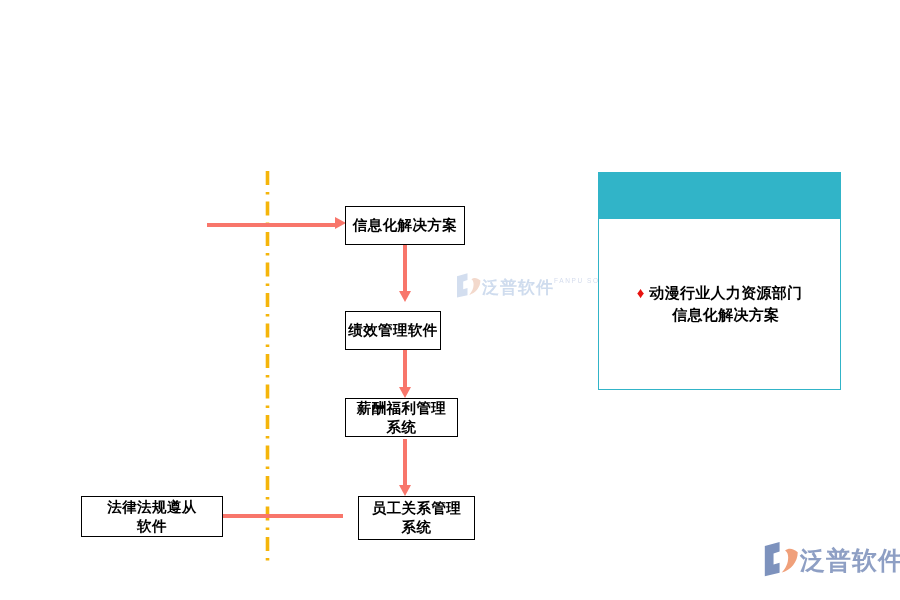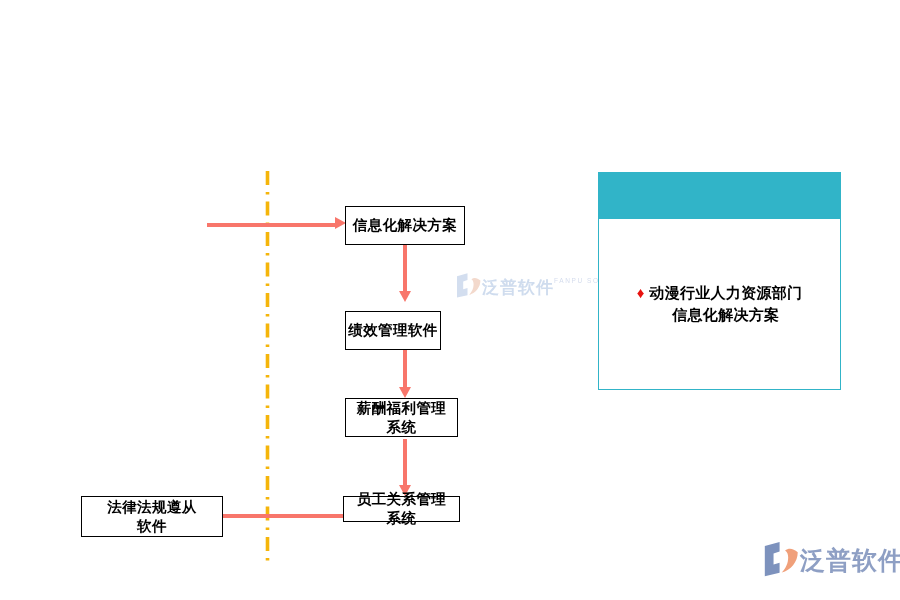--- a/index.html
+++ b/index.html
@@ -202,21 +202,21 @@
 
   <div class="node" style="left:345px; top:302px; width:96px; height:39px;margin-top:9px;">
     <span>绩效管理软件</span>
   </div>
 
   <div class="node" style="left:345px; top:398px; width:113px; height:39px;">
     <span>薪酬福利管理
 系统</span>
   </div>
 
-  <div class="node" style="left:343px; top:496px; width:117px; height:26px;">
+  <div class="node" style="left:358px; top:496px; width:117px; height:44px;">
     <span>员工关系管理
 系统</span>
   </div>
 
   <div class="node" style="left:81px; top:496px; width:142px; height:41px;">
     <span>法律法规遵从
 软件</span>
   </div>
 
   <div id="info-panel" style="left:598px; top:172px; width:243px; height:218px;">

